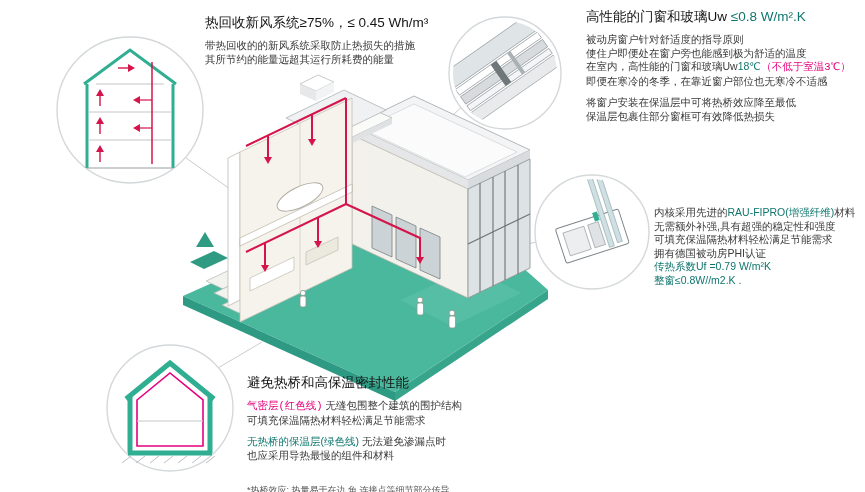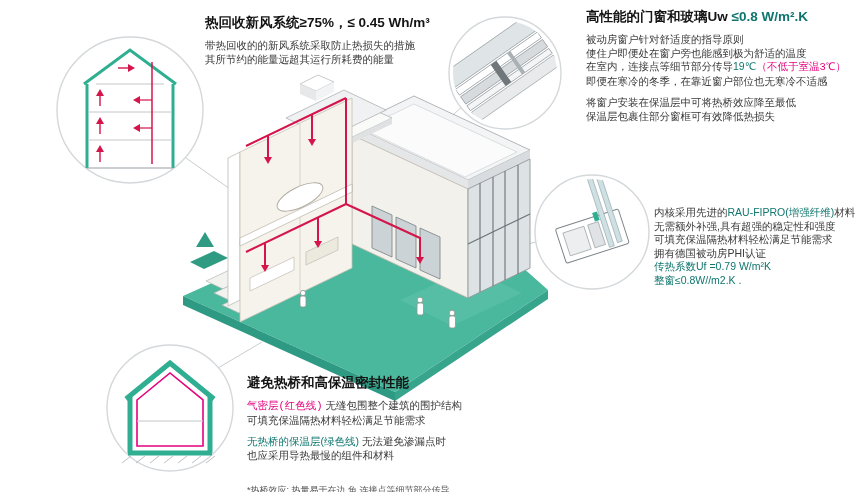--- a/index.html
+++ b/index.html
@@ -1,20 +1,20 @@
 <!DOCTYPE html>
 <html><head>
 <meta charset="utf-8">
 <style>
   html,body{margin:0;padding:0;background:#ffffff;}
   #canvas{position:relative;width:865px;height:492px;background:#ffffff;overflow:hidden;
           font-family:"Liberation Sans","DejaVu Sans",sans-serif;}
   #scene{position:absolute;left:0;top:0;}
   .blk{position:absolute;color:#3a3a3a;}
-  .title{font-size:13.5px;font-weight:700;color:#141414;margin-bottom:7px;white-space:nowrap;}
+  .title{font-size:13.5px;font-weight:400;color:#141414;margin-bottom:7px;white-space:nowrap;}
   .ln{font-size:10.5px;line-height:13.5px;color:#3a3a3a;white-space:nowrap;}
   .gap{margin-top:8px;}
   .green{color:#0f766e;}
   .mag{color:#e5007d;font-family:Liberation Mono, monospace;}
   .bold{font-weight:400;}
   .note{font-size:9px;line-height:12px;color:#555;margin-top:22px;white-space:nowrap;}
 </style>
 </head>
 <body>
 
@@ -205,21 +205,21 @@
     <div class="ln">其所节约的能量远超其运行所耗费的能量</div>
   </div>
 
   <div class="blk" style="left:586px;top:8px;">
     <div class="title">
       <span>高性能的门窗和玻璃Uw </span><span class="green">≤0.8 W/m².K</span>
     </div>
     <div class="ln">被动房窗户针对舒适度的指导原则</div>
     <div class="ln">使住户即便处在窗户旁也能感到极为舒适的温度</div>
     <div class="ln">
-      <span>在室内，连接点等细节部分传导</span><span class="green">19℃</span><span class="mag">（不低于室温3℃）</span>
+      <span>在室内，高性能的门窗和玻璃Uw</span><span class="green">18℃</span><span class="mag">（不低于室温3℃）</span>
     </div>
     <div class="ln">即便在寒冷的冬季，在靠近窗户部位也无寒冷不适感</div>
     <div class="ln gap">将窗户安装在保温层中可将热桥效应降至最低</div>
     <div class="ln">保温层包裹住部分窗框可有效降低热损失</div>
   </div>
 
   <div class="blk" style="left:654px;top:206px;">
     <div class="ln">
       <span>内核采用先进的</span><span class="green">RAU-FIPRO(增强纤维)</span><span>材料</span>
     </div>

